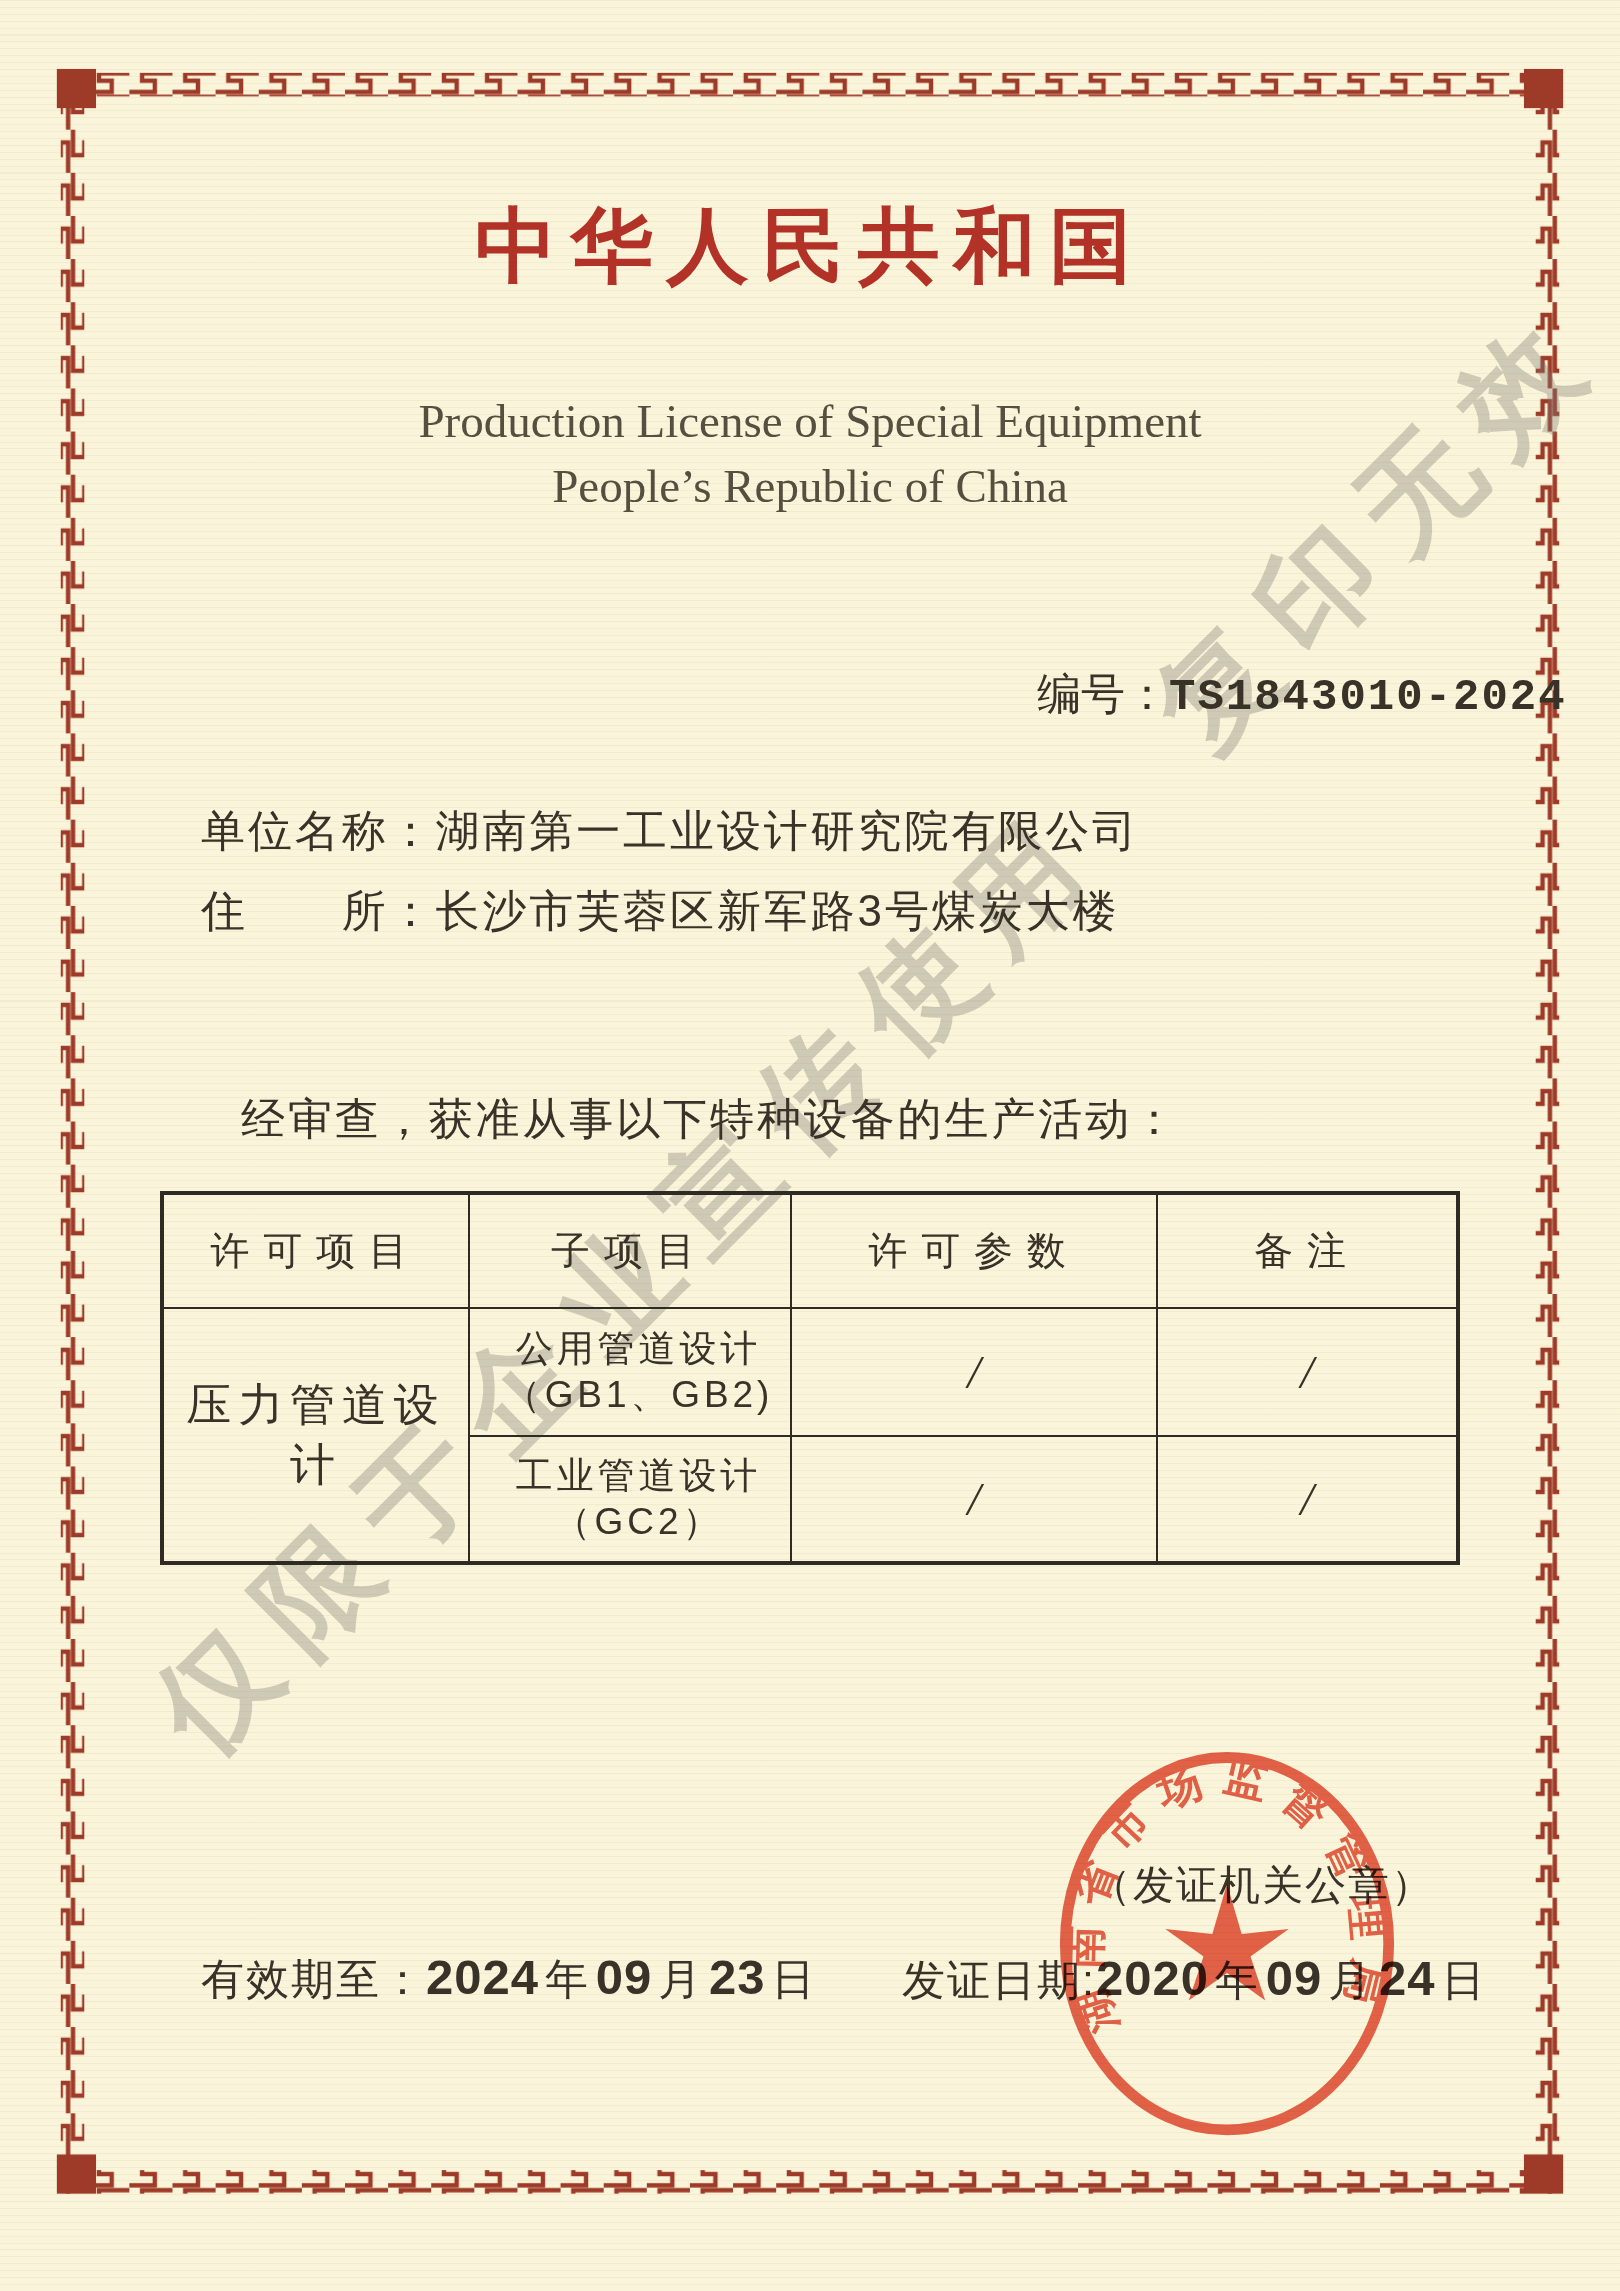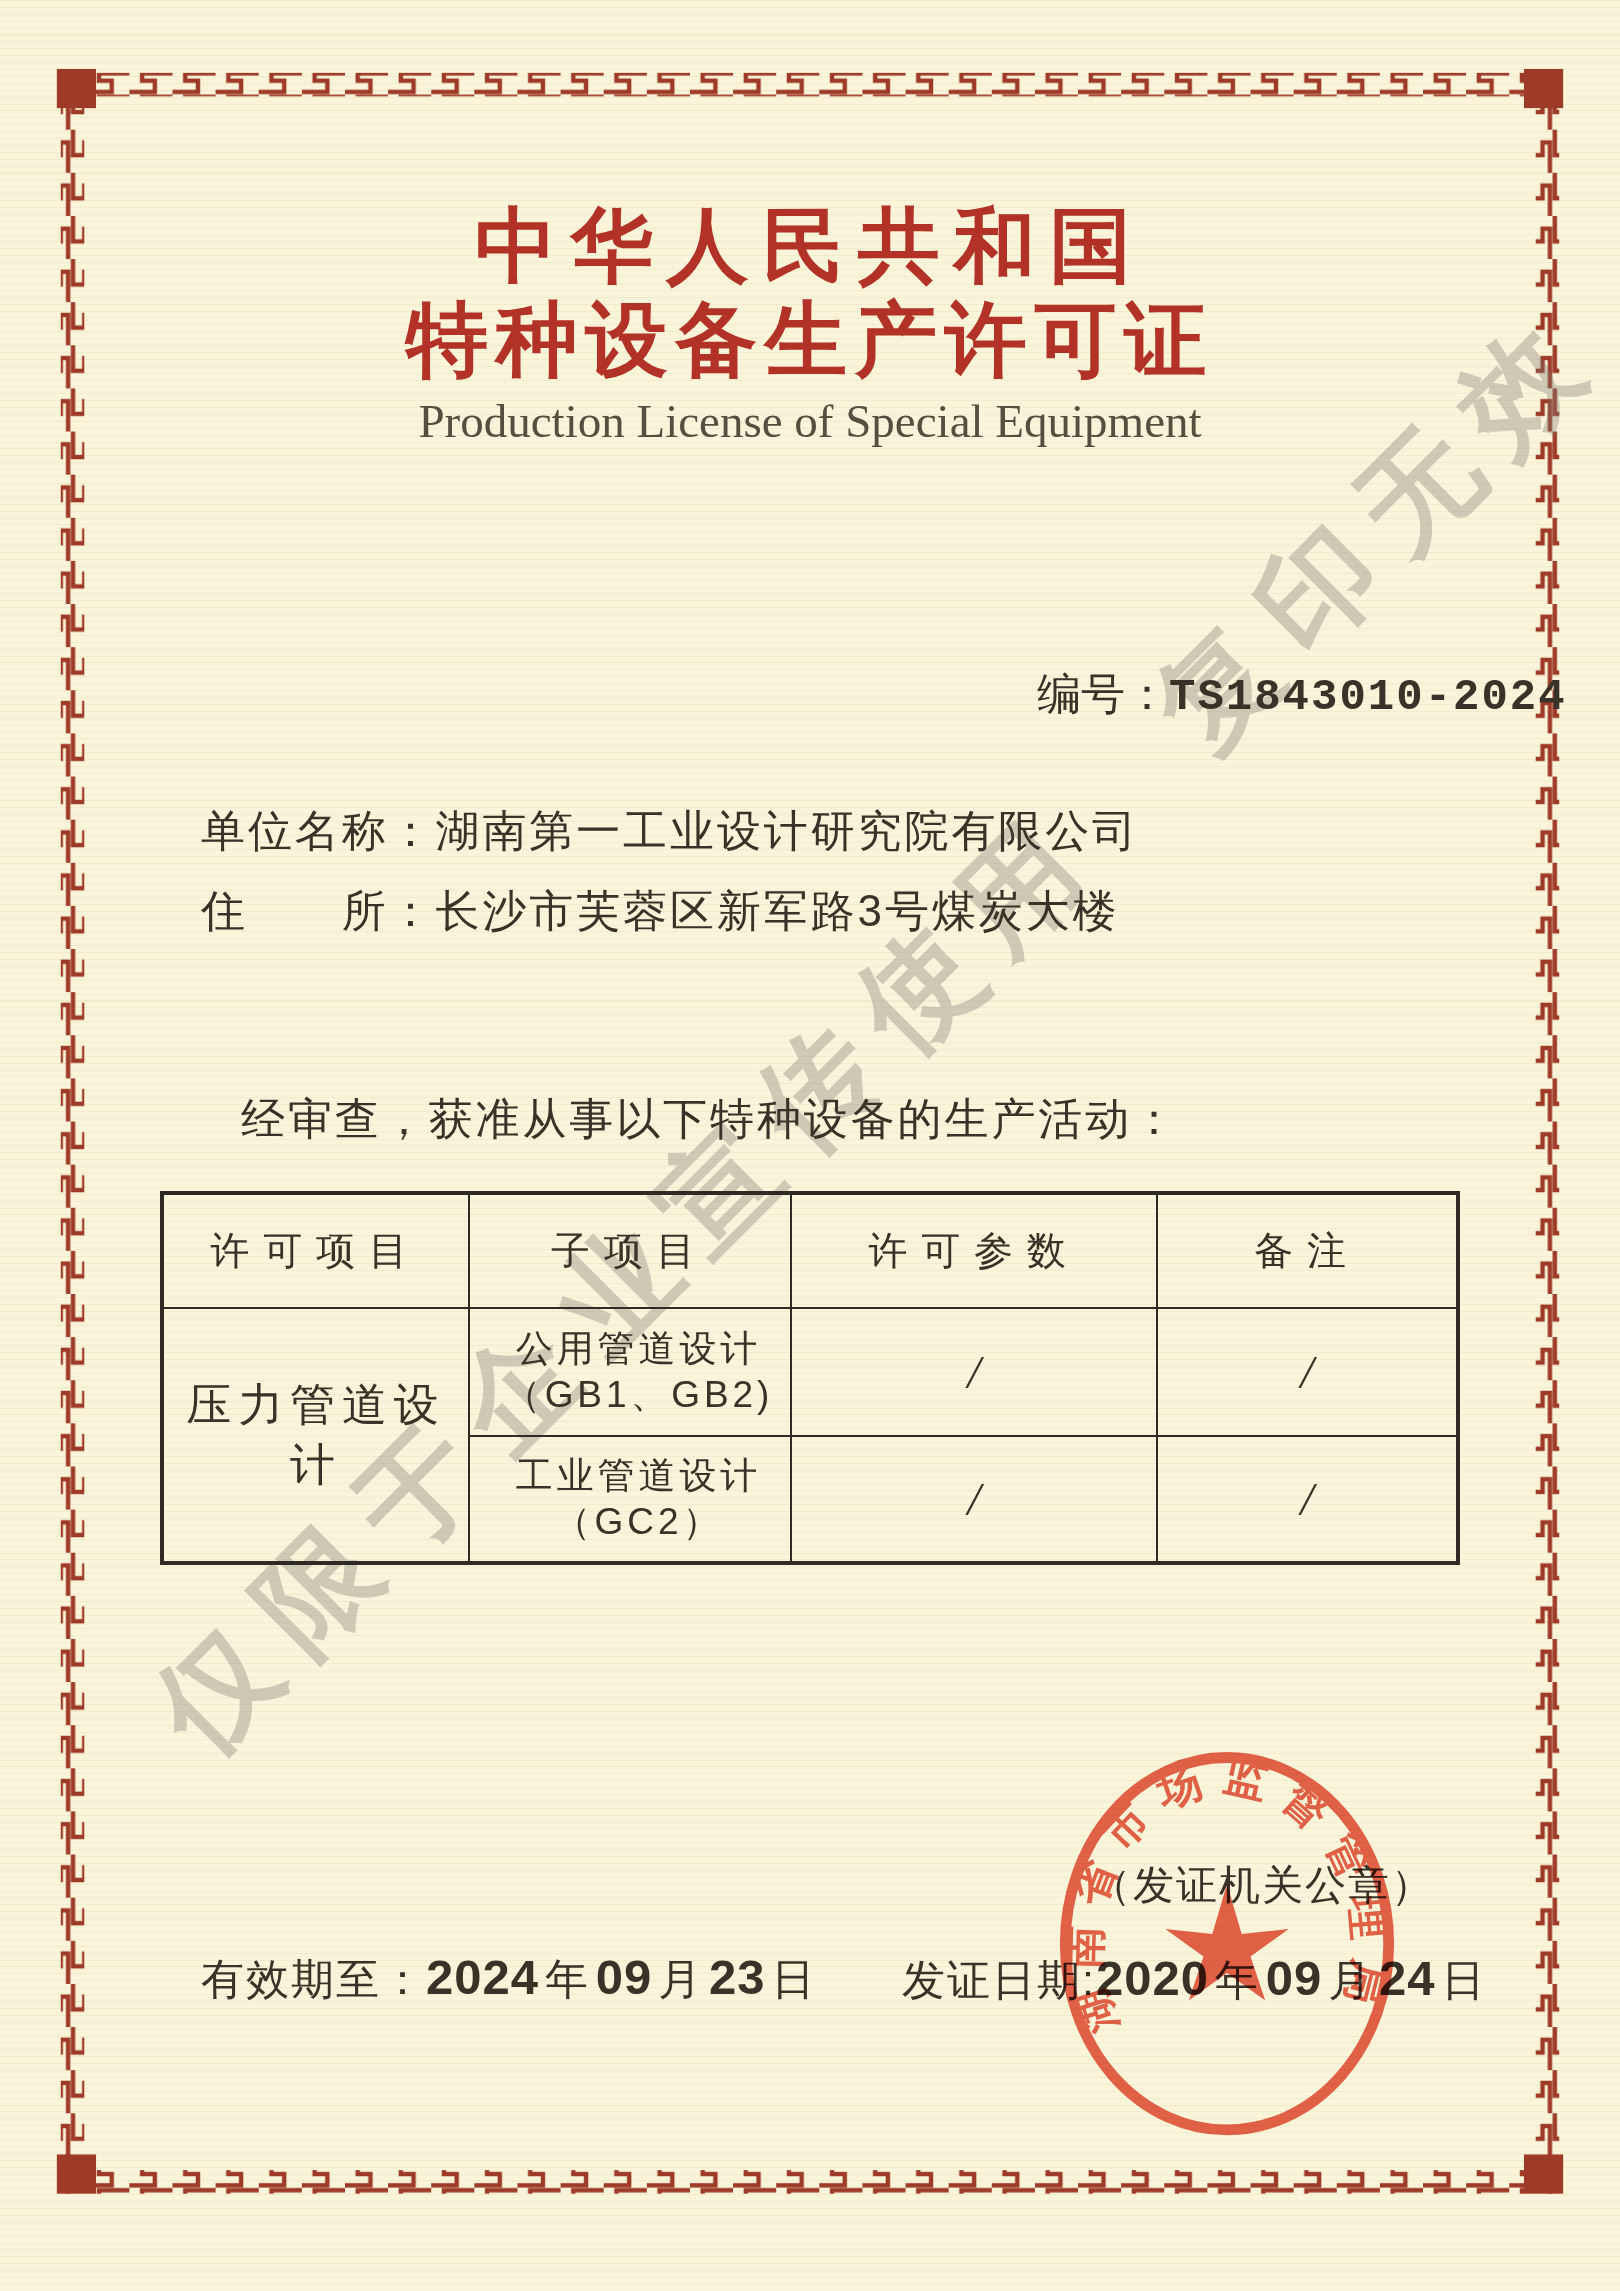--- a/index.html
+++ b/index.html
@@ -114,22 +114,22 @@
     <rect class="corner-rect" x="1555" y="70" width="40" height="40"></rect>
     <rect class="corner-rect" x="58" y="2198" width="40" height="40"></rect>
     <rect class="corner-rect" x="1555" y="2198" width="40" height="40"></rect>
   </svg>
 
   <div class="watermark">仅限于企业宣传使用　复印无效</div>
 
   <div class="content">
 
     <div class="title-cn l1">中华人民共和国</div>
-    <div class="title-cn l2">特种设备生产许可证</div>
     <div class="title-en l1">Production License of Special Equipment</div>
+    <div class="title-en l2">People’s Republic of China</div>
 
     <div class="serial">
       <span>编号：</span><span class="serial-value">TS1843010-2024</span>
     </div>
 
     <div class="info-line company">
       <span>单位名称：</span><span>湖南第一工业设计研究院有限公司</span>
     </div>
     <div class="info-line residence">
       <span>住　　所：</span><span>长沙市芙蓉区新军路3号煤炭大楼</span>

